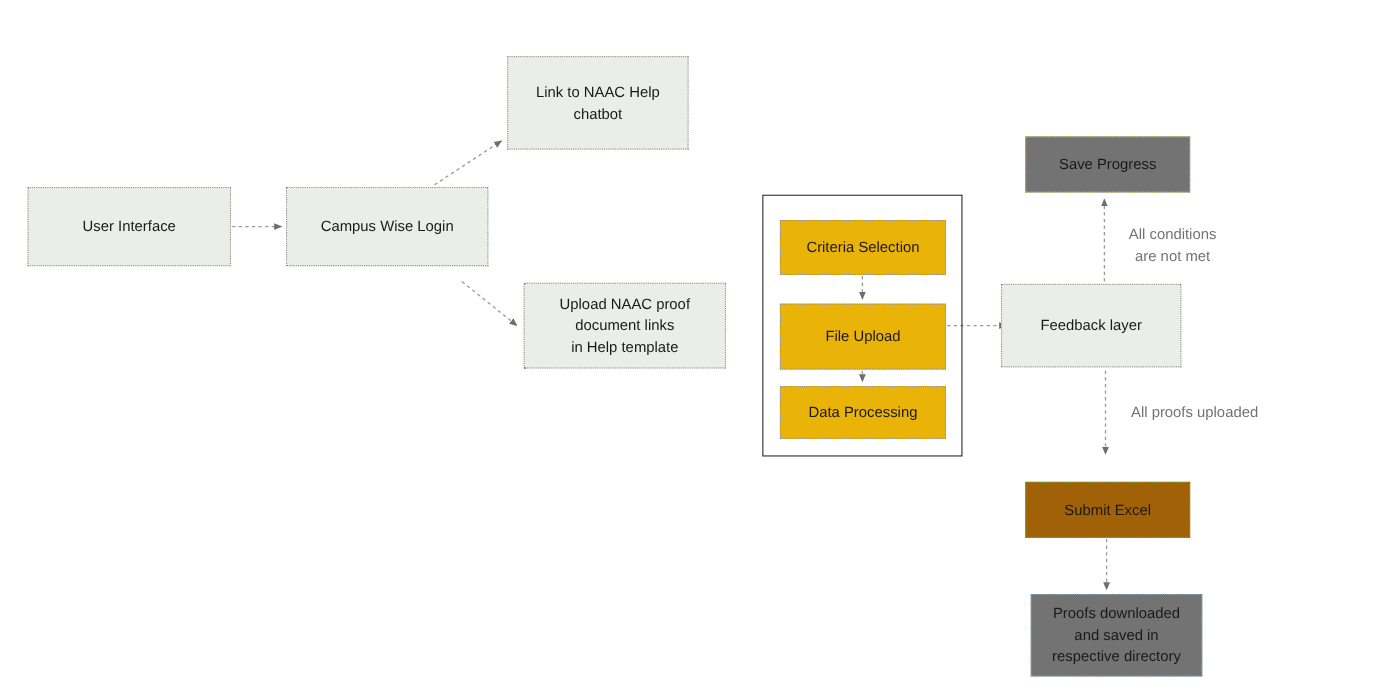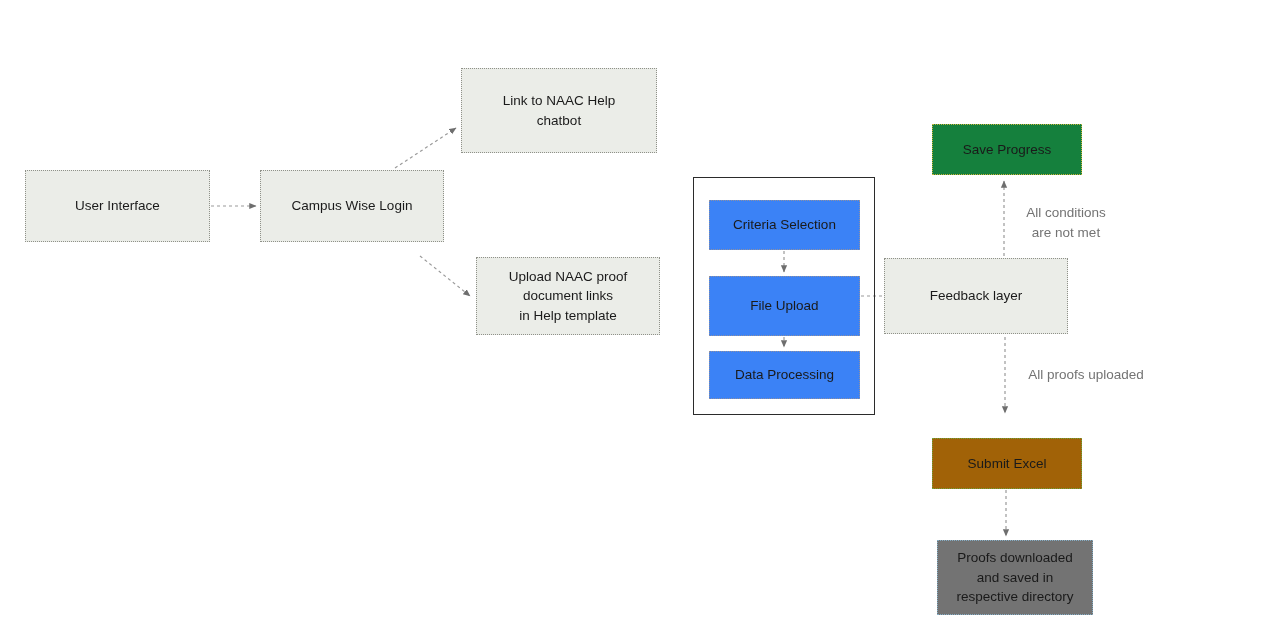--- a/index.html
+++ b/index.html
@@ -35,22 +35,22 @@
     align-items: center;
     justify-content: center;
     text-align: center;
     font-size: 13.5px;
     line-height: 1.45;
     border: 1px dotted #9a9a9a;
     padding: 2px 6px;
     z-index: 2;
   }
   .node.grey   { background: #ebede8; border-color: #8f9189; }
-  .node.lav    { background: #3b82f6; border-color: #8f90a0; }
-  .node.yellow { background: #15803d; border-color: #c9b33c; text-align: right; }
+  .node.lav    { background: #eab308; border-color: #8f90a0; }
+  .node.yellow { background: #737373; border-color: #c9b33c; text-align: right; }
   .node.green  { background: #a16207; border-color: #6fa33e; }
   .node.blue   { background: #737373; border-color: #85aec6; }
 
   .group-box {
     position: absolute;
     box-sizing: border-box;
     border: 1.5px solid #2b2b2b;
     background: transparent;
     z-index: 1;
   }
@@ -98,21 +98,21 @@
   <div class="group-box" style="left:693px; top:177px; width:182px; height:238px;"></div>
 
   <div class="node grey" style="left:260px; top:170px; width:184px; height:72px;">
     <span style="white-space: pre-line;">Campus Wise Login</span>
   </div>
 
   <div class="node grey" style="left:25px; top:170px; width:185px; height:72px;">
     <span style="white-space: pre-line;">User Interface</span>
   </div>
 
-  <div class="node grey" style="left:461px; top:68px; width:196px; height:85px;">
+  <div class="node grey" style="left:461px; top:51px; width:165px; height:85px;">
     <span style="white-space: pre-line;">Link to NAAC Help
 chatbot</span>
   </div>
 
   <div class="node grey" style="left:476px; top:257px; width:184px; height:78px;">
     <span style="white-space: pre-line;">Upload NAAC proof
 document links
 in Help template</span>
   </div>
 
@@ -121,21 +121,21 @@
   </div>
 
   <div class="node lav" style="left:709px; top:276px; width:151px; height:60px;text-align:center;">
     <span style="white-space: pre-line;">File Upload</span>
   </div>
 
   <div class="node lav" style="left:709px; top:351px; width:151px; height:48px;">
     <span style="white-space: pre-line;">Data Processing</span>
   </div>
 
-  <div class="node grey" style="left:884px; top:258px; width:184px; height:76px;">
+  <div class="node grey" style="left:910px; top:258px; width:164px; height:76px;">
     <span style="white-space: pre-line;">Feedback layer</span>
   </div>
 
   <div class="node yellow" style="left:932px; top:124px; width:150px; height:51px;">
     <span style="white-space: pre-line;">Save Progress</span>
   </div>
 
   <div class="node green" style="left:932px; top:438px; width:150px; height:51px;">
     <span style="white-space: pre-line;">Submit Excel</span>
   </div>

